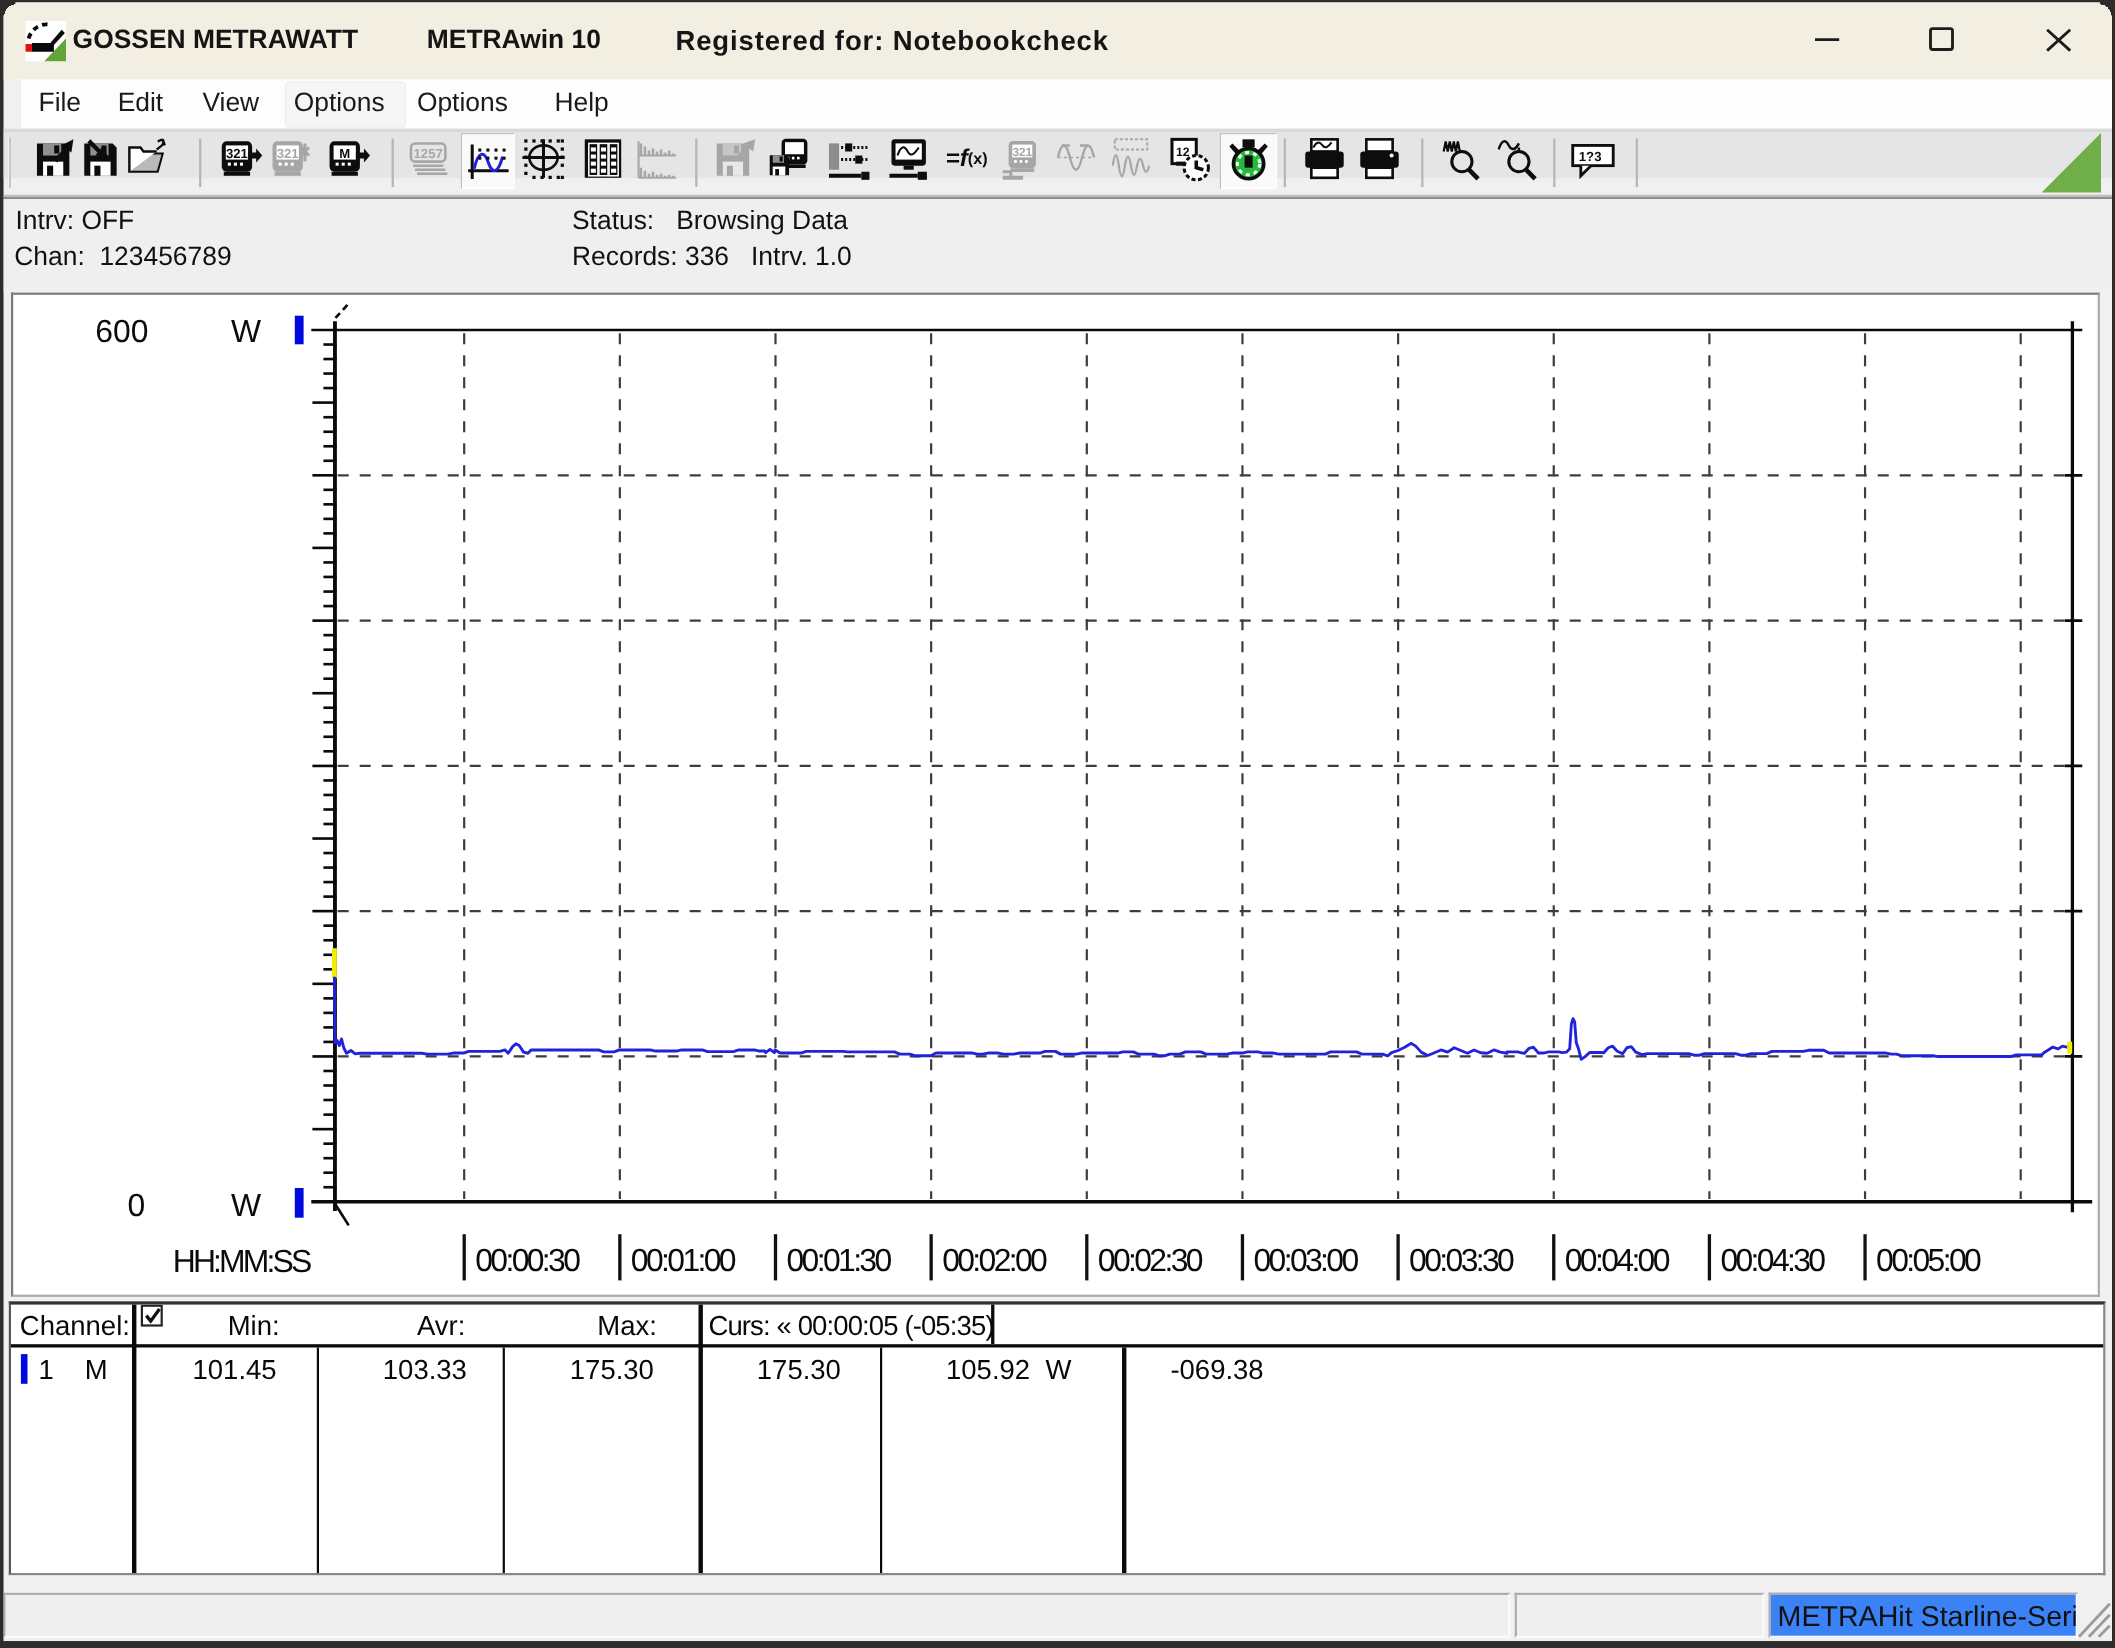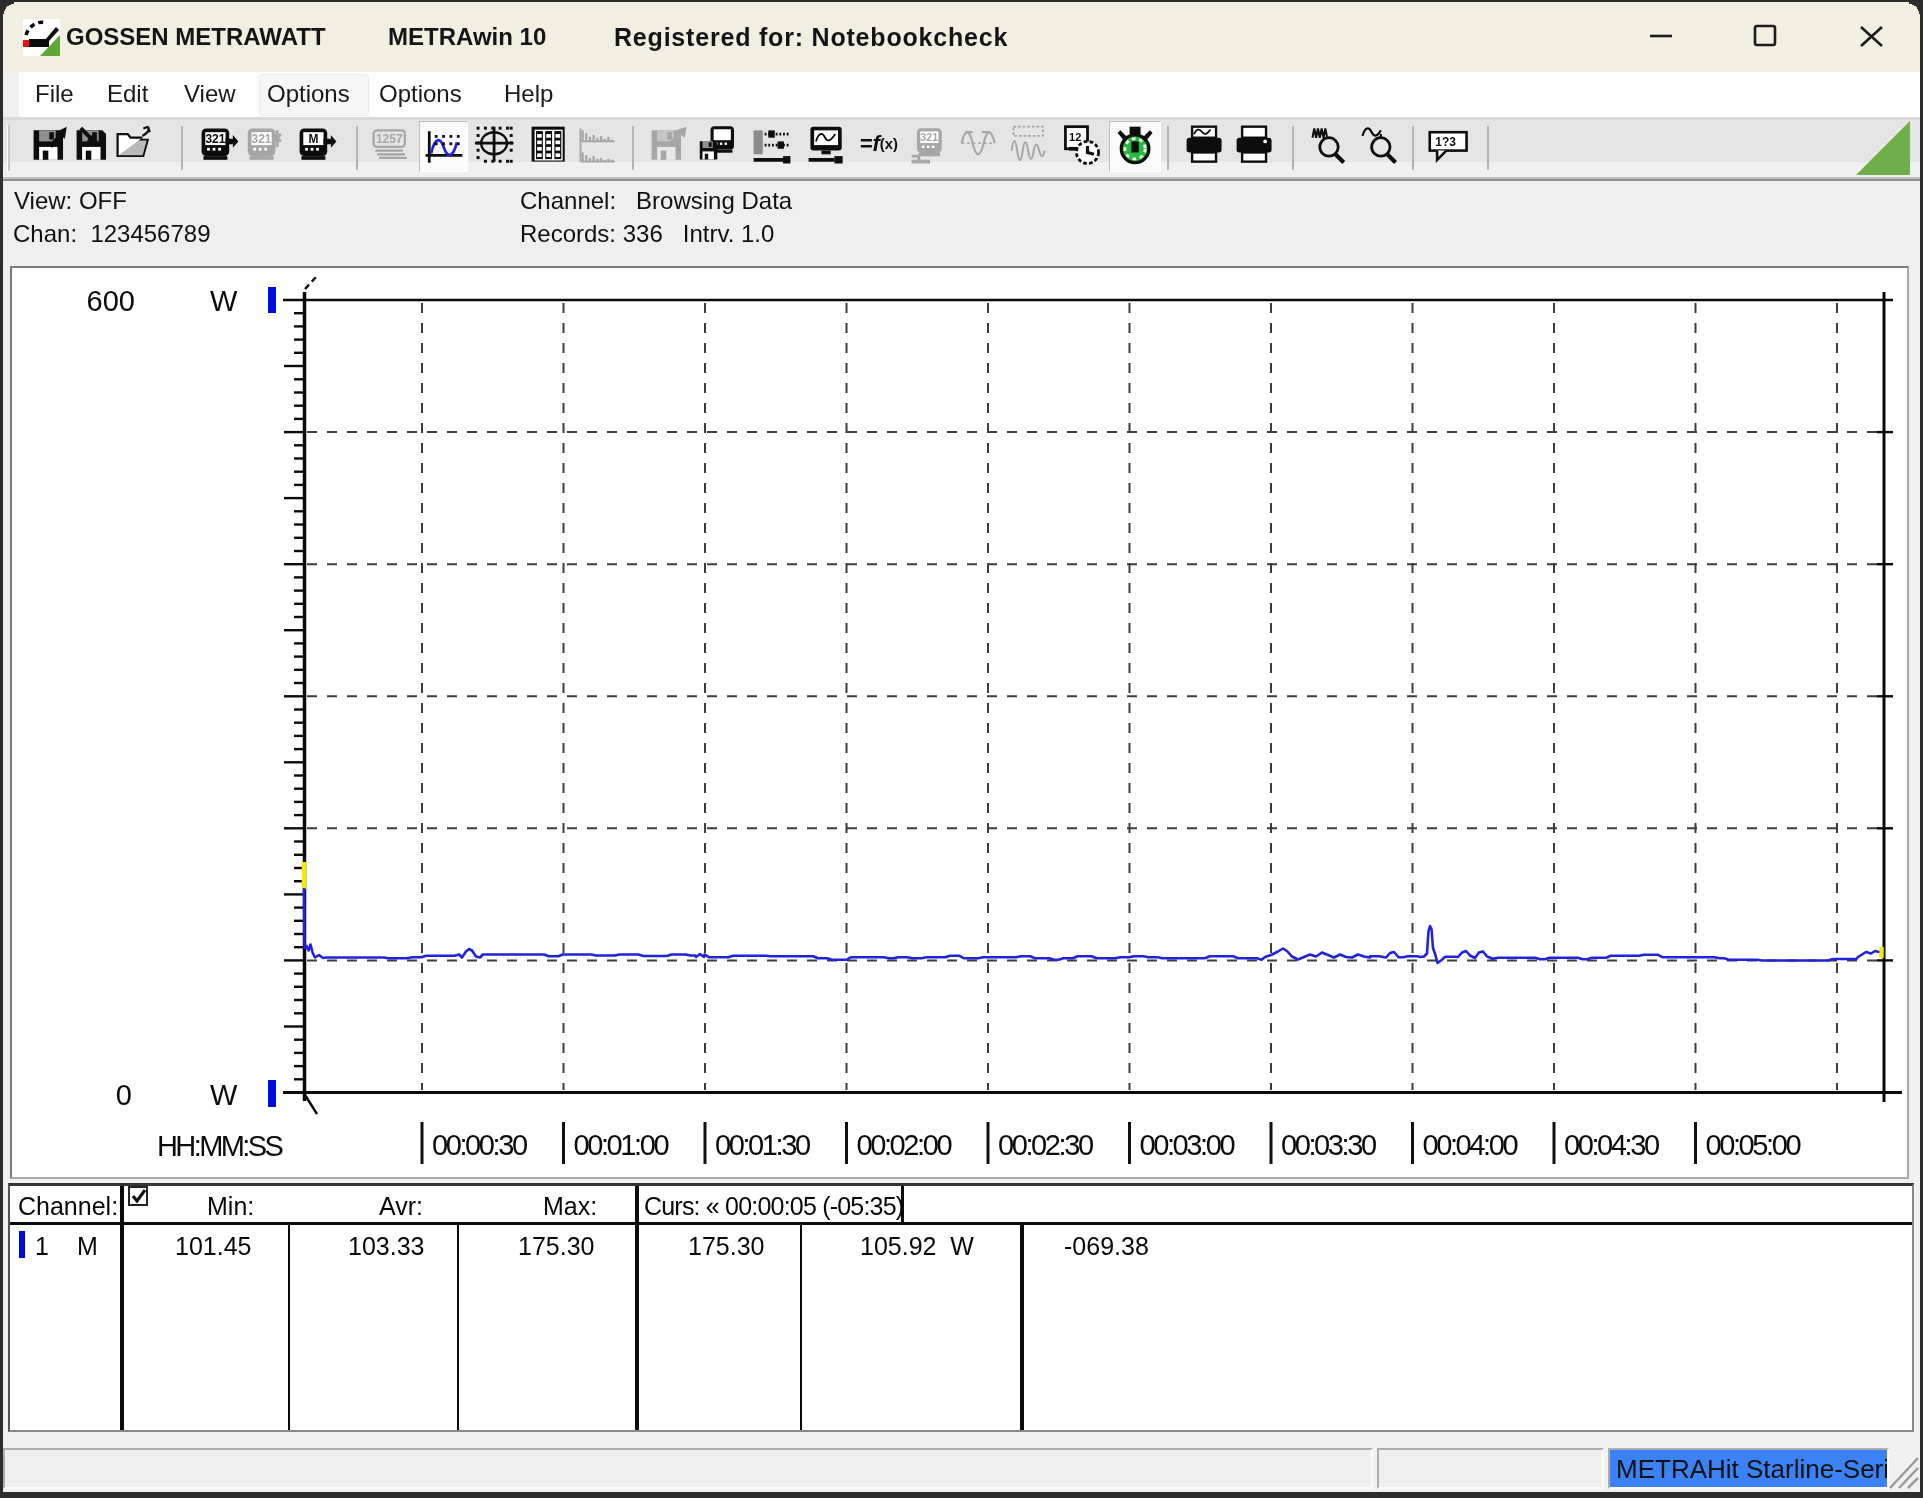--- a/index.html
+++ b/index.html
@@ -327,23 +327,23 @@
       <text x="8" y="23" font-size="13" font-weight="bold" fill="#0d0d0d">1?3</text>
     </svg>
 <div style="position:absolute;left:1484px;top:6px;width:2px;height:44px;background:#b5b5b5"></div>
 <svg style="position:absolute;left:1850px;top:0;transform:none" width="60" height="57" viewBox="0 0 60 57">
       <path d="M3 55 L57 1 L57 55 Z" fill="#6fae4b"></path>
     </svg>
   </div>
 <div id="toolbedge1"></div>
 <div id="toolbedge2"></div>
 <div id="statusarea">
-  <div class="st" style="left:11px;top:6px">View: OFF</div>
+  <div class="st" style="left:11px;top:6px">Intrv: OFF</div>
   <div class="st" style="left:10px;top:39px">Chan:  123456789</div>
-  <div class="st" style="left:517px;top:6px">Channel:   Browsing Data</div>
+  <div class="st" style="left:517px;top:6px">Status:   Browsing Data</div>
   <div class="st" style="left:517px;top:39px">Records: 336   Intrv. 1.0</div>
 </div>
 <div id="chartpanel"></div>
 <svg class="abs" style="left:0;top:0" width="1923" height="1498" viewBox="0 0 1923 1498">
   <g stroke="#0a0a0a" stroke-width="2.4">
     <line x1="283" y1="300" x2="1893" y2="300"></line>
     <line x1="283" y1="1092.5" x2="1902" y2="1092.5" stroke-width="3"></line>
     <line x1="304.5" y1="292" x2="304.5" y2="1101" stroke-width="3.5"></line>
     <line x1="1884" y1="292" x2="1884" y2="1102" stroke-width="3"></line>
 <line x1="294" y1="1079.3" x2="306" y2="1079.3"></line>

